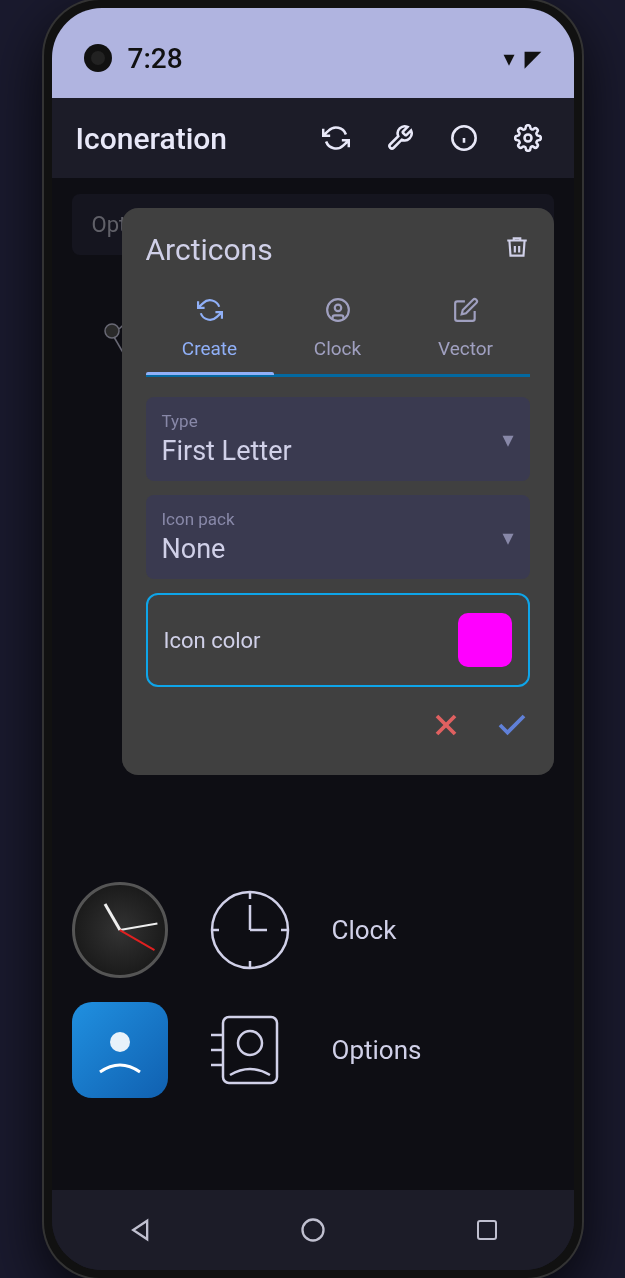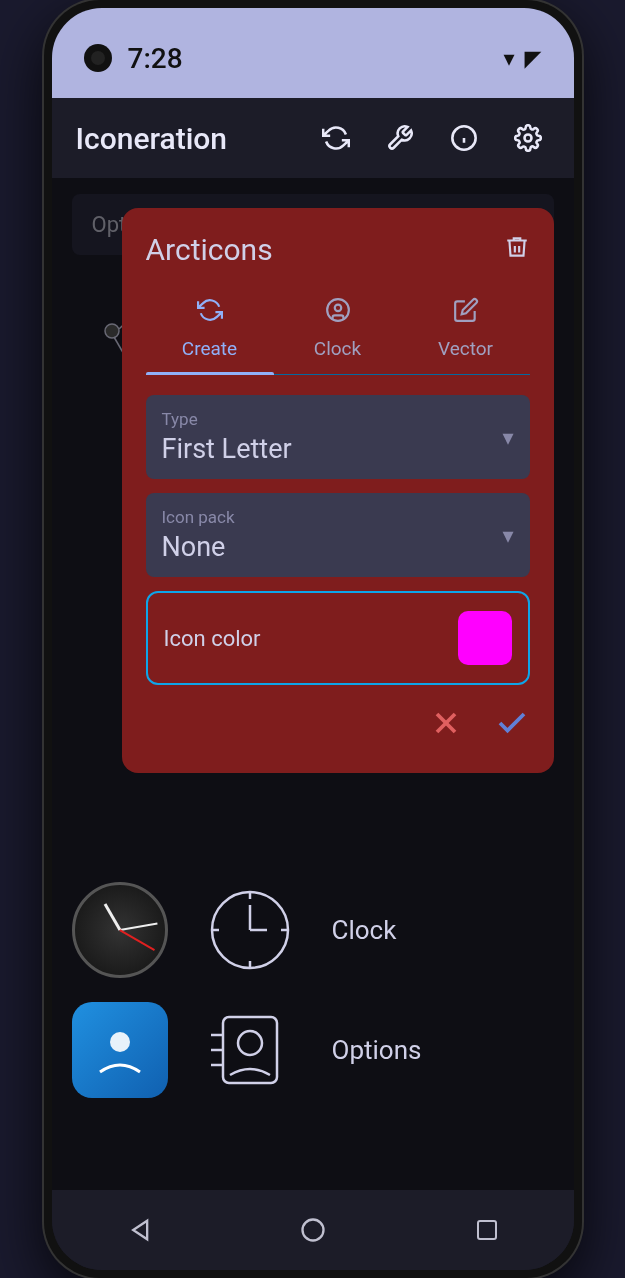--- a/index.html
+++ b/index.html
@@ -167,21 +167,21 @@
       top: 0; left: 0; right: 0; bottom: 0;
       background: rgba(0,0,0,0.5);
     }
 
     
     .modal {
       position: absolute;
       top: 30px;
       left: 70px;
       right: 20px;
-      background: #7f1d1d;
+      background: #404040;
       border-radius: 16px;
       padding: 24px;
       z-index: 10;
     }
 
     .modal-header {
       display: flex;
       align-items: center;
       justify-content: space-between;
       margin-bottom: 20px;
@@ -195,21 +195,21 @@
 
     .modal-delete-btn {
       color: #d0d0e8;
       font-size: 26px;
       cursor: pointer;
     }
 
     
     .modal-tabs {
       display: flex;
-      border-bottom: 1px solid #0369a1;
+      border-bottom: 3px solid #0369a1;
       margin-bottom: 20px;
     }
 
     .tab {
       flex: 1;
       display: flex;
       flex-direction: column;
       align-items: center;
       gap: 8px;
       padding: 10px 0 14px;

